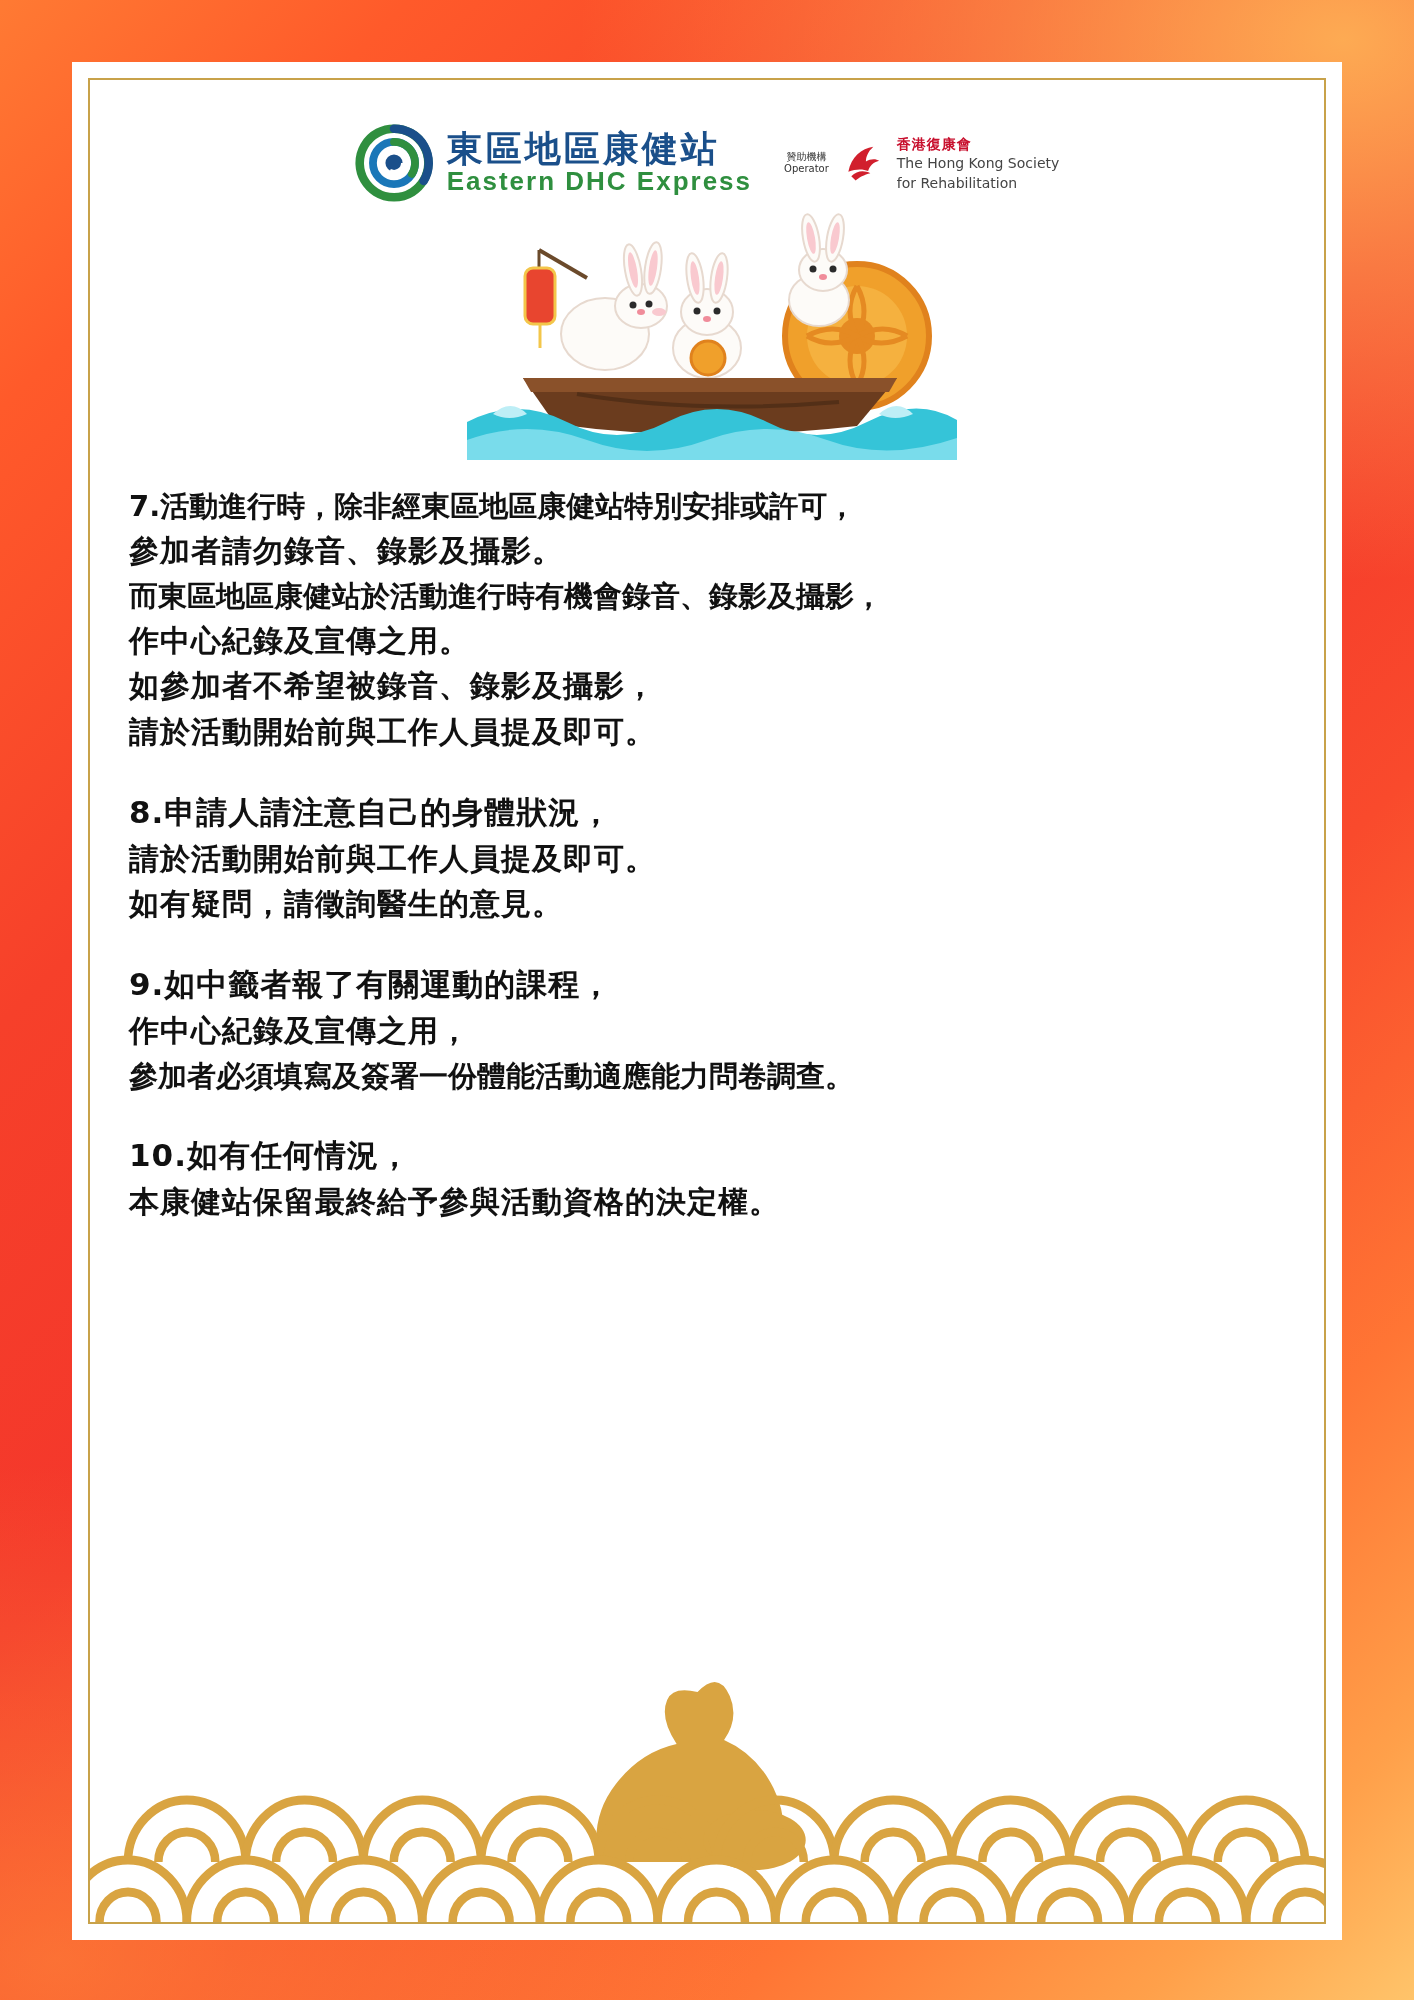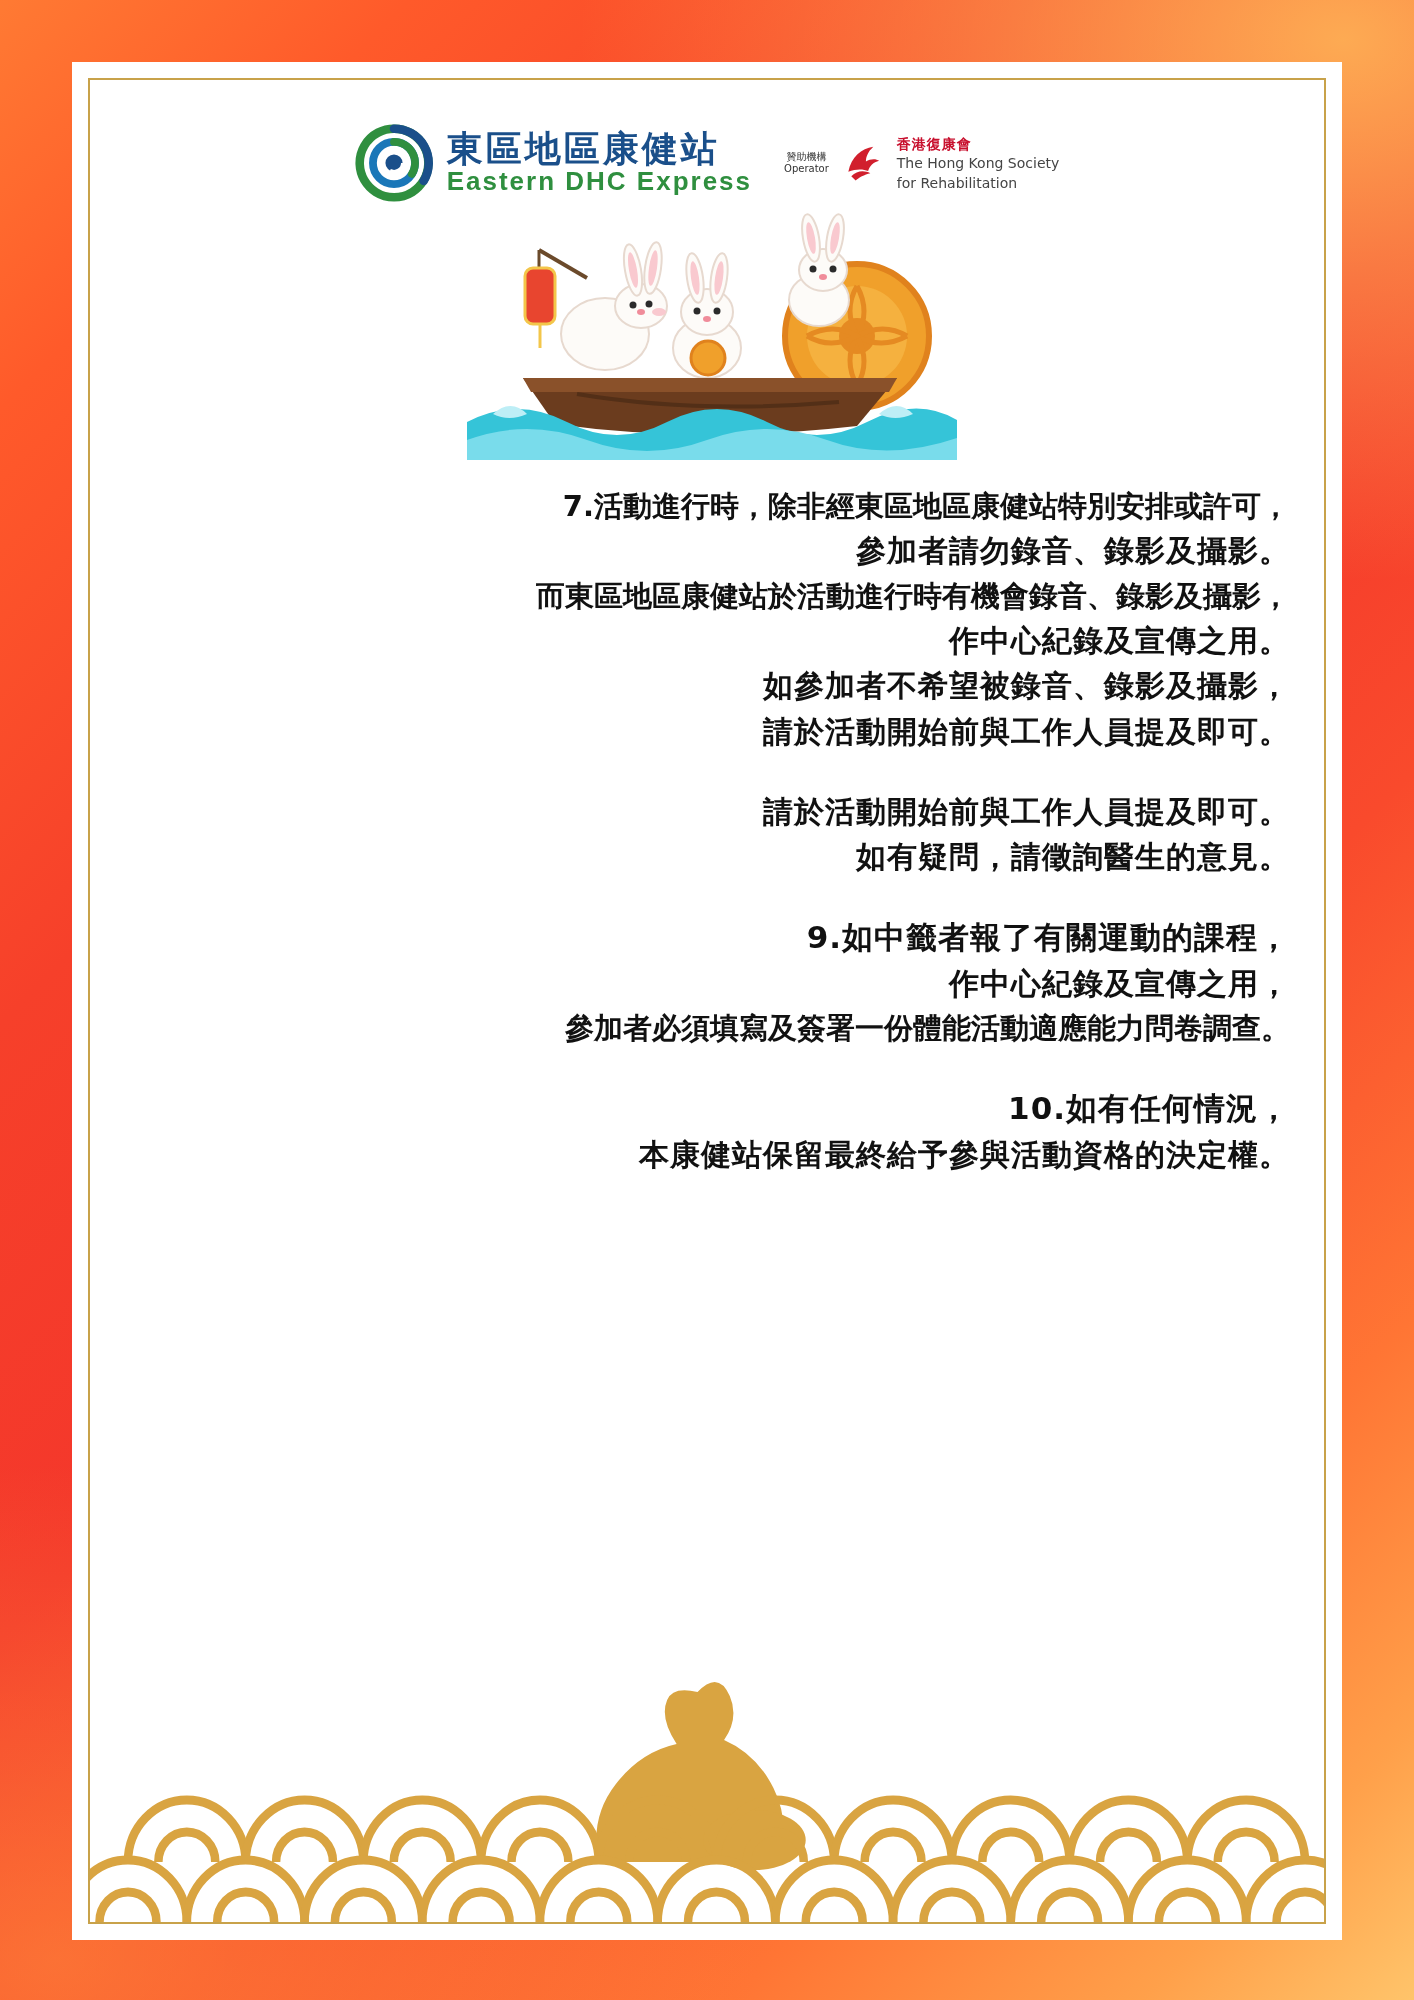--- a/index.html
+++ b/index.html
@@ -112,23 +112,23 @@
 
   
   .illustration {
     margin-top: 6px;
     display: flex;
     justify-content: center;
   }
 
   
   .body-text {
-    margin: 16px 0 0 14px;
+    margin: 16px 0 0 5px;
     padding: 0 34px;
-    text-align: right;
+    text-align: left;
   }
   .para { margin-bottom: 34px; }
   .para:last-child { margin-bottom: 0; }
   .line {
     font-family: "DejaVu Sans", "Liberation Sans", sans-serif;
     font-weight: 700;
     color: #111111;
     font-size: 30px;
     line-height: 1.52;
     letter-spacing: 1px;
@@ -267,20 +267,21 @@
         <div class="para">
           <div class="line wide">7.活動進行時，除非經東區地區康健站特別安排或許可，</div>
           <div class="line">參加者請勿錄音、錄影及攝影。</div>
           <div class="line wide">而東區地區康健站於活動進行時有機會錄音、錄影及攝影，</div>
           <div class="line">作中心紀錄及宣傳之用。</div>
           <div class="line">如參加者不希望被錄音、錄影及攝影，</div>
           <div class="line">請於活動開始前與工作人員提及即可。</div>
         </div>
 
         <div class="para">
+          <div class="line lead">8.申請人請注意自己的身體狀況，</div>
           <div class="line">請於活動開始前與工作人員提及即可。</div>
           <div class="line">如有疑問，請徵詢醫生的意見。</div>
         </div>
 
         <div class="para">
           <div class="line lead">9.如中籤者報了有關運動的課程，</div>
           <div class="line">作中心紀錄及宣傳之用，</div>
           <div class="line wide">參加者必須填寫及簽署一份體能活動適應能力問卷調查。</div>
         </div>
 

